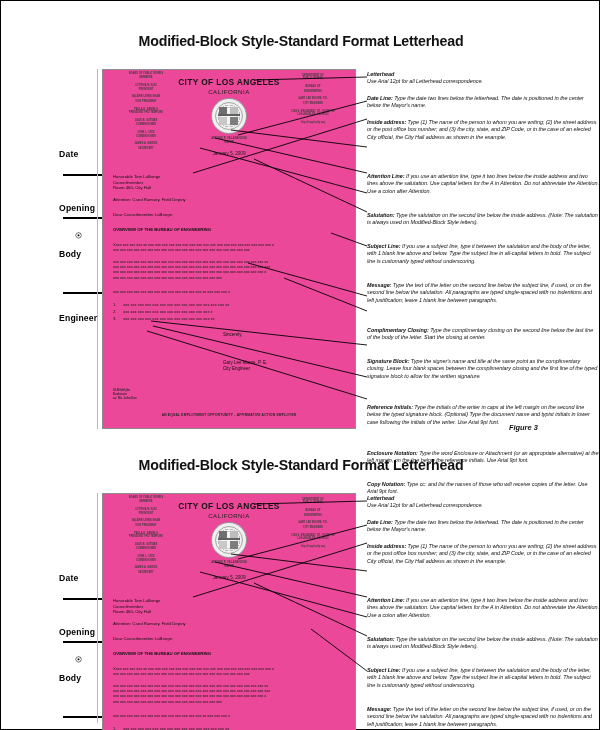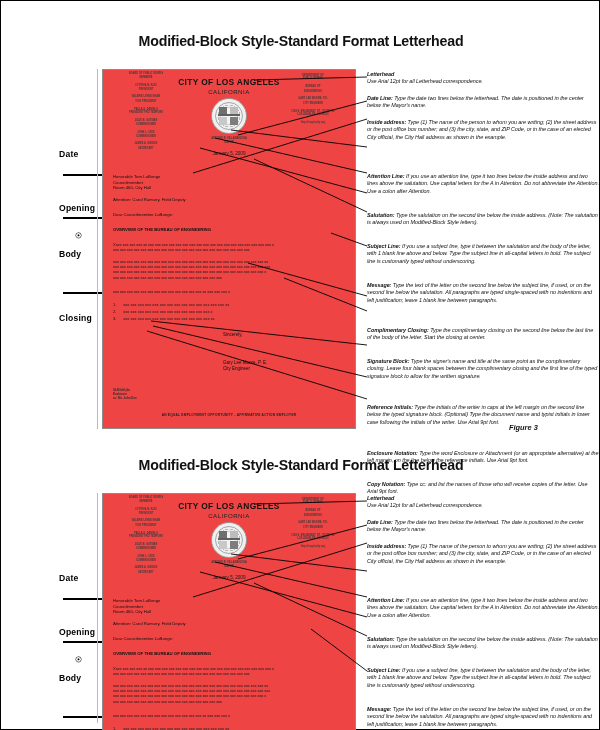--- a/index.html
+++ b/index.html
@@ -36,21 +36,21 @@
   }
   .rule{position:absolute;background:#000;height:1.6px;}
   .marker{position:absolute;font-size:7px;color:#000;}
 
   
   .vdivider{position:absolute;width:1px;background:#b9b9b9;}
 
   
   .sheet{
     position:absolute;
-    background:#ef4444;border:1px solid #8c8c8c;
+    background:#ec4899;border:1px solid #8c8c8c;
     overflow:hidden;
   }
   .sheet-inner{position:relative;width:100%;height:100%;}
 
   
   .lh-col{position:absolute;text-align:center;color:#2a2a2a;}
   .lh-col .mini{
     font-size:2.4px;line-height:3.4px;letter-spacing:0.1px;
     font-weight:bold;color:#3a3a3a;white-space:pre-line;
     transform:scaleY(1.15);
@@ -117,21 +117,21 @@
 
       <div class="panel-title">Modified-Block Style-Standard Format Letterhead</div>
 
       <div class="side-label" style="left:58px;top:148px;">Date</div>
       <div class="rule" style="left:62px;top:173px;width:93px;"></div>
       <div class="side-label" style="left:58px;top:202px;">Opening</div>
       <div class="rule" style="left:62px;top:216px;width:93px;"></div>
       <div class="marker" style="left:74px;top:231px;">⦿</div>
       <div class="side-label" style="left:58px;top:248px;">Body</div>
       <div class="rule" style="left:62px;top:291px;width:93px;"></div>
-      <div class="side-label" style="left:58px;top:312px;">Closing</div>
+      <div class="side-label" style="left:58px;top:312px;">Engineer</div>
 
       <div class="vdivider" style="left:96px;top:68px;height:360px;"></div>
 
       <div class="sheet" style="left:101px;top:68px;width:252px;height:358px;">
         <div class="sheet-inner">
           <div class="lh-col" style="left:8px;top:7px;width:70px;">
             <div class="mini">BOARD OF PUBLIC WORKS
 MEMBERS
 
 CYNTHIA M. RUIZ

